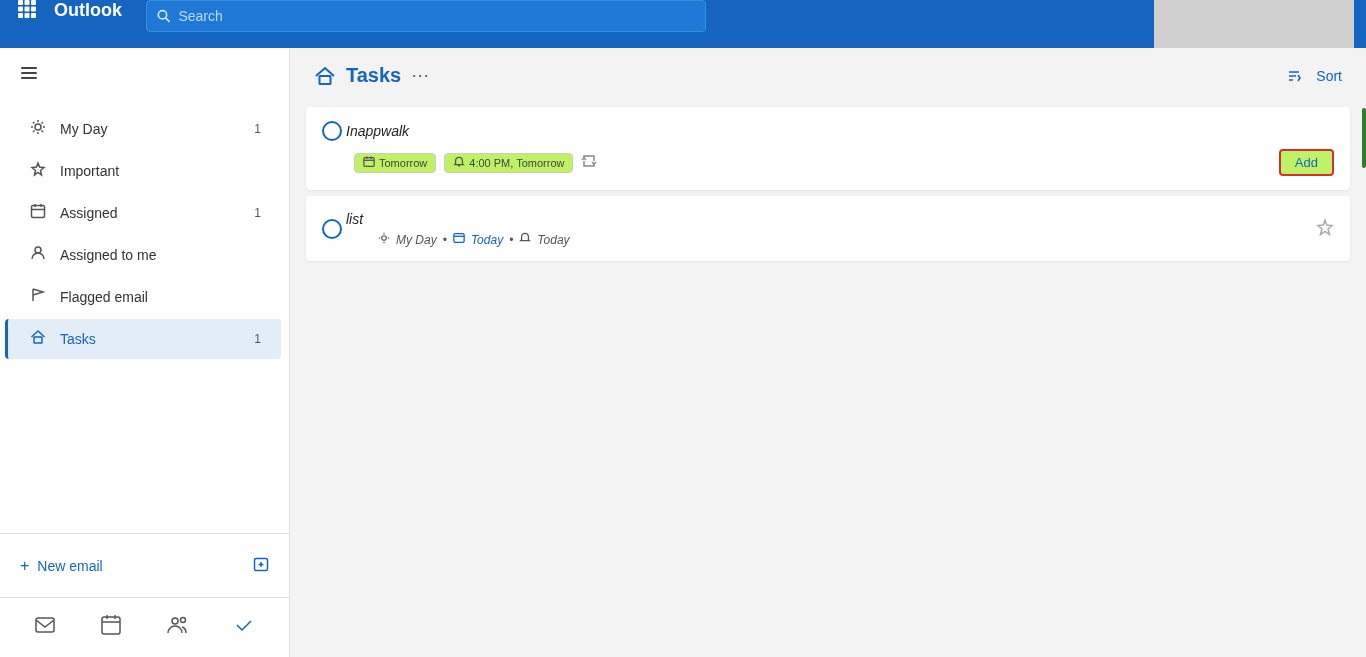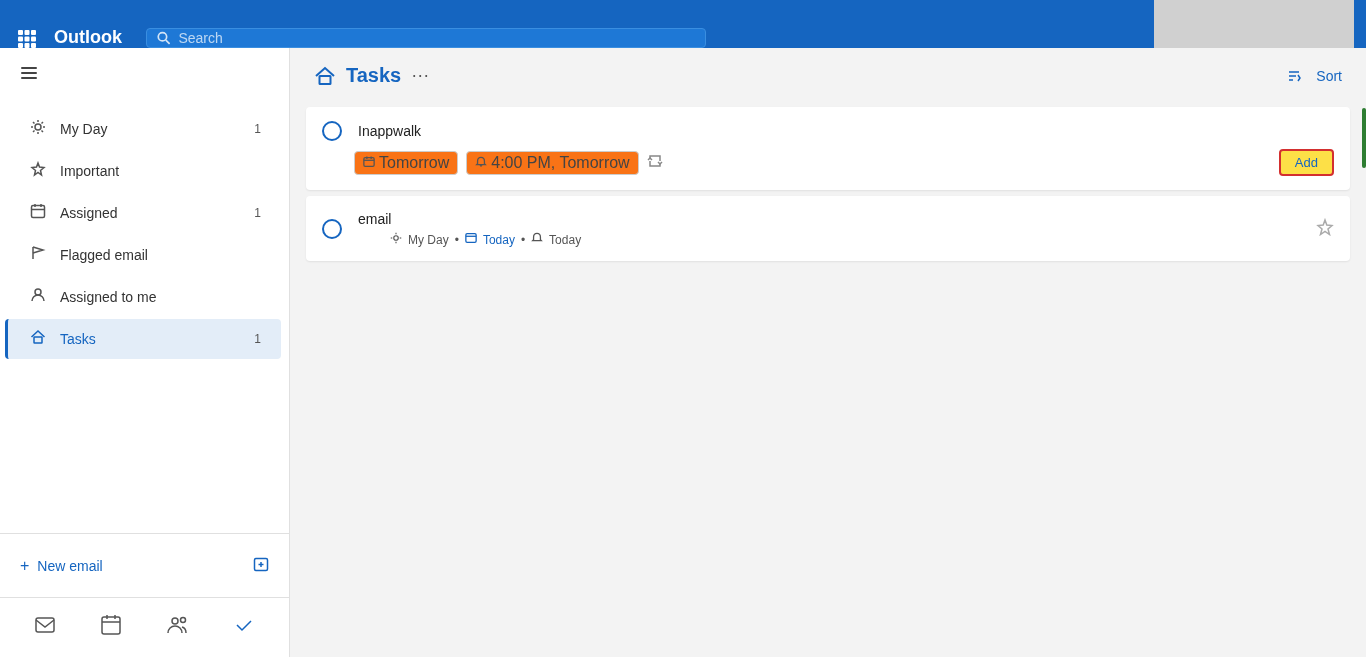--- a/index.html
+++ b/index.html
@@ -3,21 +3,21 @@
   <meta charset="utf-8">
   <style>
     * { box-sizing: border-box; margin: 0; padding: 0; }
     body { font-family: 'Segoe UI', Arial, sans-serif; background: #f3f3f3; display: flex; flex-direction: column; height: 657px; overflow: hidden; }
 
     
     .topbar {
       background: #1565c0;
       height: 48px;
       display: flex;
-      align-items: flex-end;
+      align-items: flex-start;
       padding: 0 12px;
       gap: 12px;
       flex-shrink: 0;
     }
     .topbar-waffle {
       color: white;
       font-size: 18px;
       cursor: pointer;
       display: flex;
       align-items: center;
@@ -29,21 +29,21 @@
       font-size: 18px;
       font-weight: 600;
       margin-right: 12px;
     }
     .topbar-search {
       flex: 1;
       max-width: 560px;
       background: #1e78d6;
       border: 1px solid #3a8ee0;
       border-radius: 4px;
-      height: 20px;
+      height: 32px;
       display: flex;
       align-items: center;
       padding: 0 10px;
       gap: 8px;
     }
     .topbar-search input {
       background: transparent;
       border: none;
       outline: none;
       color: white;
@@ -201,21 +201,22 @@
     .task-card {
       background: #ffffff;
       margin: 4px 16px;
       border-radius: 4px;
       padding: 14px 16px;
       box-shadow: 0 1px 2px rgba(0,0,0,0.08);
     }
     .task-row-main {
       display: flex;
       align-items: center;
-      gap: 16px;
+      gap: 4px;
+      font-style: italic;
     }
     .task-circle {
       width: 20px;
       height: 20px;
       border-radius: 50%;
       border: 2px solid #1565c0;
       background: white;
       cursor: pointer;
       flex-shrink: 0;
     }
@@ -231,32 +232,32 @@
       margin-top: 8px;
       margin-left: 32px;
     }
     .task-tag {
       display: flex;
       align-items: center;
       gap: 4px;
       border: 1px solid #ccc;
       border-radius: 4px;
       padding: 2px 8px;
-      font-size: 16px;
+      font-size: 11px;
       color: #444;
-      background: #f97316;
+      background: #bef264;
     }
     .task-tag-icon { font-size: 11px; }
     .repeat-icon { font-size: 14px; color: #888; cursor: pointer; }
 
     
     .add-btn {
       border: 2px solid #d32f2f;
       color: #1565c0;
-      background: #fde047;
+      background: #bef264;
       padding: 4px 14px;
       border-radius: 4px;
       font-size: 13px;
       font-weight: 500;
       cursor: pointer;
       margin-left: auto;
     }
 
     
     .task-meta {
@@ -375,36 +376,36 @@
             <line x1="11" y1="1" x2="11" y2="4"></line>
           </svg>
         </span>
         <span class="item-label">Assigned</span>
         <span class="item-badge">1</span>
       </div>
 
       <div class="sidebar-item">
         <span class="item-icon">
           <svg width="16" height="16" viewBox="0 0 16 16" fill="none" stroke="#555" stroke-width="1.5">
-            <line x1="3" y1="2" x2="3" y2="14"></line>
-            <path d="M3 2 L13 5 L3 8"></path>
-          </svg>
-        </span>
-        <span class="item-label">Flagged email</span>
+            <circle cx="8" cy="5" r="3"></circle>
+            <path d="M2 14c0-3.3 2.7-6 6-6s6 2.7 6 6"></path>
+          </svg>
+        </span>
+        <span class="item-label">Assigned to me</span>
         <span class="item-badge"></span>
       </div>
 
       <div class="sidebar-item">
         <span class="item-icon">
           <svg width="16" height="16" viewBox="0 0 16 16" fill="none" stroke="#555" stroke-width="1.5">
-            <circle cx="8" cy="5" r="3"></circle>
-            <path d="M2 14c0-3.3 2.7-6 6-6s6 2.7 6 6"></path>
-          </svg>
-        </span>
-        <span class="item-label">Assigned to me</span>
+            <line x1="3" y1="2" x2="3" y2="14"></line>
+            <path d="M3 2 L13 5 L3 8"></path>
+          </svg>
+        </span>
+        <span class="item-label">Flagged email</span>
         <span class="item-badge"></span>
       </div>
 
       <div class="sidebar-item active">
         <span class="item-icon">
           <svg width="16" height="16" viewBox="0 0 16 16" fill="none" stroke="#1565c0" stroke-width="1.5">
             <path d="M1.5 8 L8 2 L14.5 8"></path>
             <rect x="4" y="8" width="8" height="6" rx="0.5"></rect>
           </svg>
         </span>
@@ -516,21 +517,21 @@
           </svg>
         </span>
         <button class="add-btn">Add</button>
       </div>
     </div>
 
     <div class="task-card" style="margin-top:6px;">
       <div class="task-row-main">
         <div class="task-circle"></div>
         <div style="flex:1;">
-          <span class="task-name">email</span>
+          <span class="task-name">list</span>
           <div class="task-meta">
             <span>
               <svg width="12" height="12" viewBox="0 0 16 16" fill="none" stroke="#555" stroke-width="1.5">
                 <circle cx="8" cy="8" r="3"></circle>
                 <line x1="8" y1="1" x2="8" y2="3"></line>
                 <line x1="8" y1="13" x2="8" y2="15"></line>
                 <line x1="1" y1="8" x2="3" y2="8"></line>
                 <line x1="13" y1="8" x2="15" y2="8"></line>
               </svg>
             </span>

